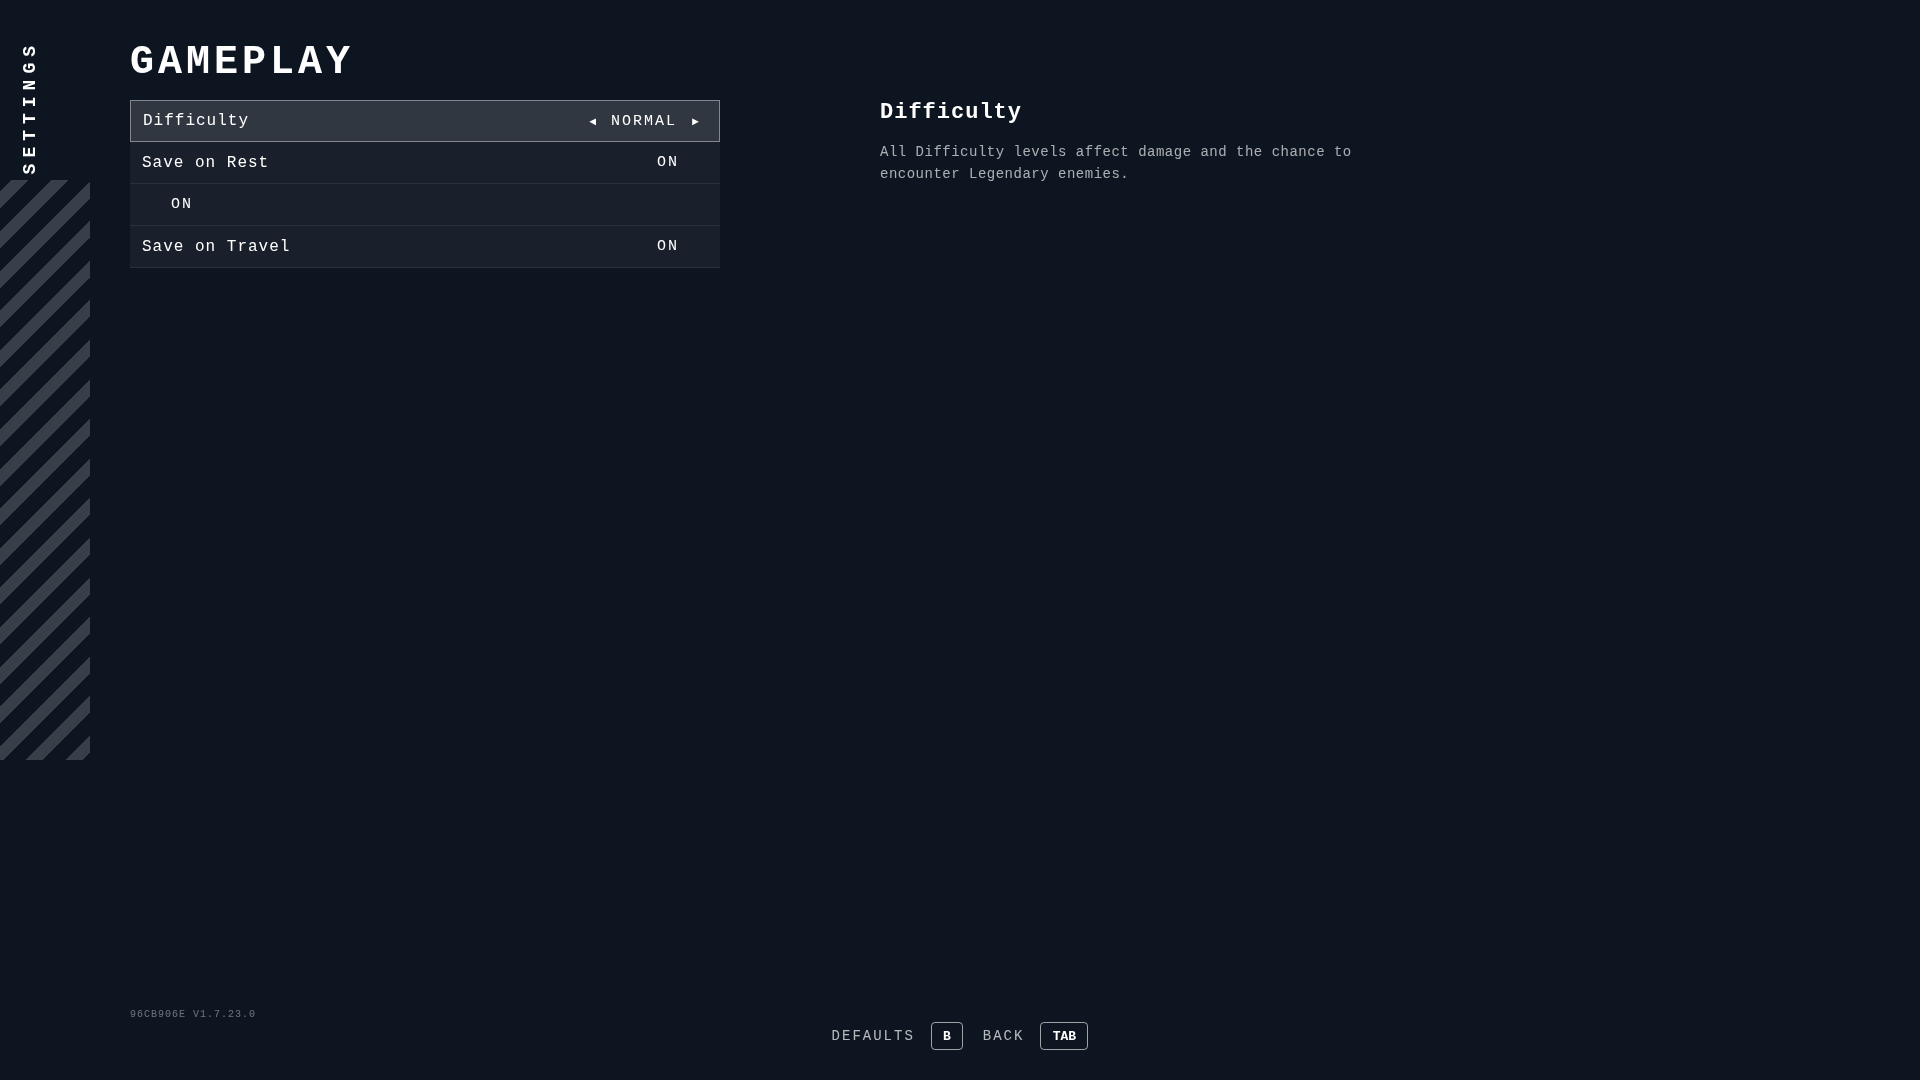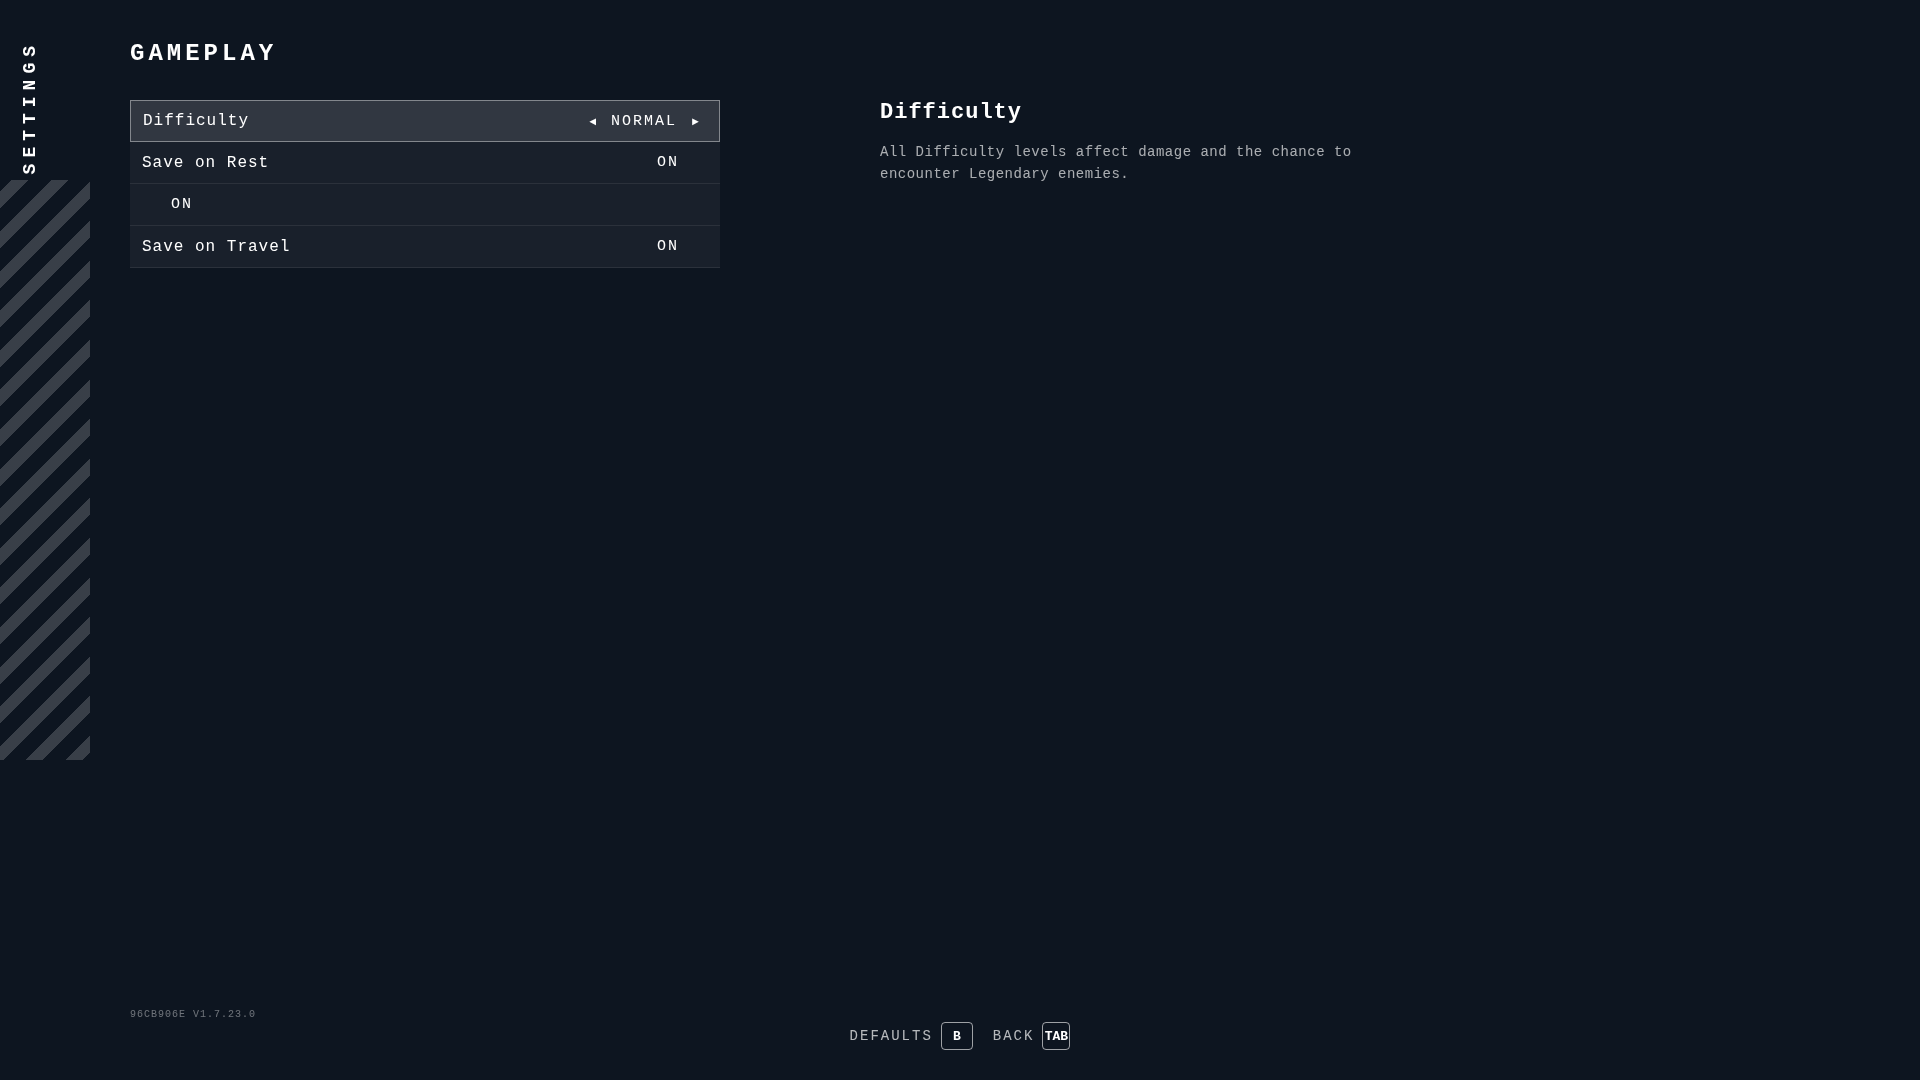--- a/index.html
+++ b/index.html
@@ -71,21 +71,21 @@
       top: 0;
       right: 0;
       bottom: 0;
     }
 
     
     .page-title {
       position: absolute;
       top: 40px;
       left: 30px;
-      font-size: 24px;
+      font-size: 40px;
       font-weight: bold;
       letter-spacing: 4px;
       color: #ffffff;
       text-transform: uppercase;
     }
 
     
     .settings-list {
       position: absolute;
       top: 100px;
@@ -186,21 +186,21 @@
       right: 0;
       display: flex;
       justify-content: center;
       align-items: center;
       gap: 20px;
     }
 
     .bottom-action {
       display: flex;
       align-items: center;
-      gap: 8px;
+      gap: 16px;
       font-size: 14px;
       letter-spacing: 2px;
       color: rgba(255,255,255,0.7);
       text-transform: uppercase;
     }
 
     .key-badge {
       display: inline-flex;
       align-items: center;
       justify-content: center;
@@ -208,21 +208,21 @@
       height: 28px;
       border: 1.5px solid rgba(255,255,255,0.6);
       border-radius: 4px;
       font-size: 13px;
       font-weight: bold;
       color: #ffffff;
       letter-spacing: 0;
     }
 
     .key-badge-wide {
-      width: 28px;
+      width: 48px;
     }
 
     
     .arrow-left::before {
       content: '◄';
       font-size: 11px;
     }
 
     .arrow-right::before {
       content: '►';

